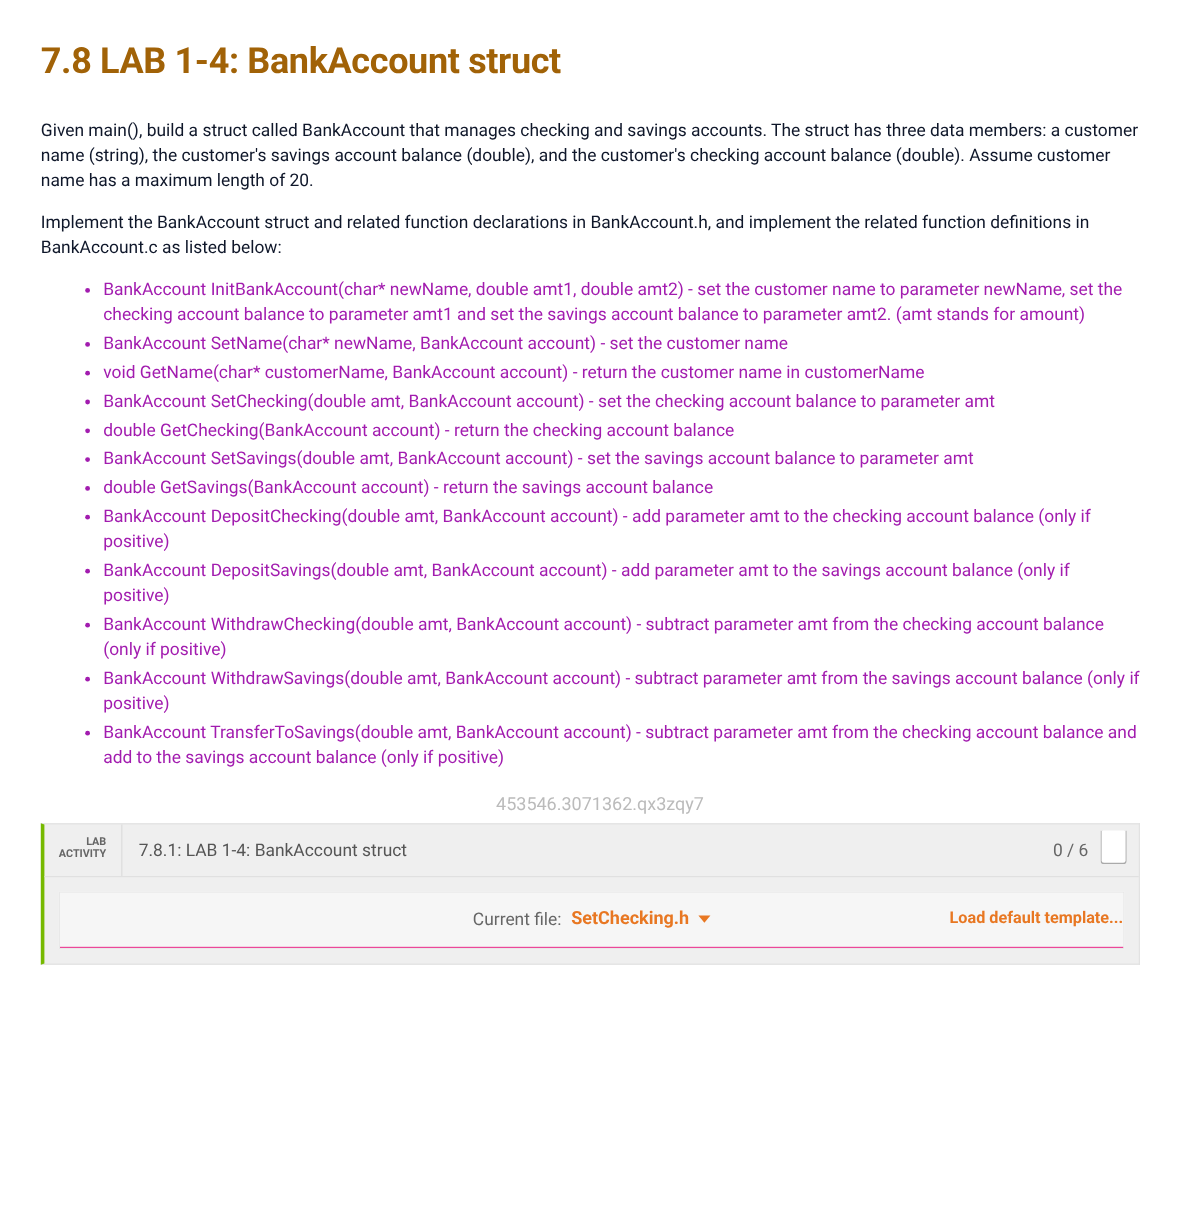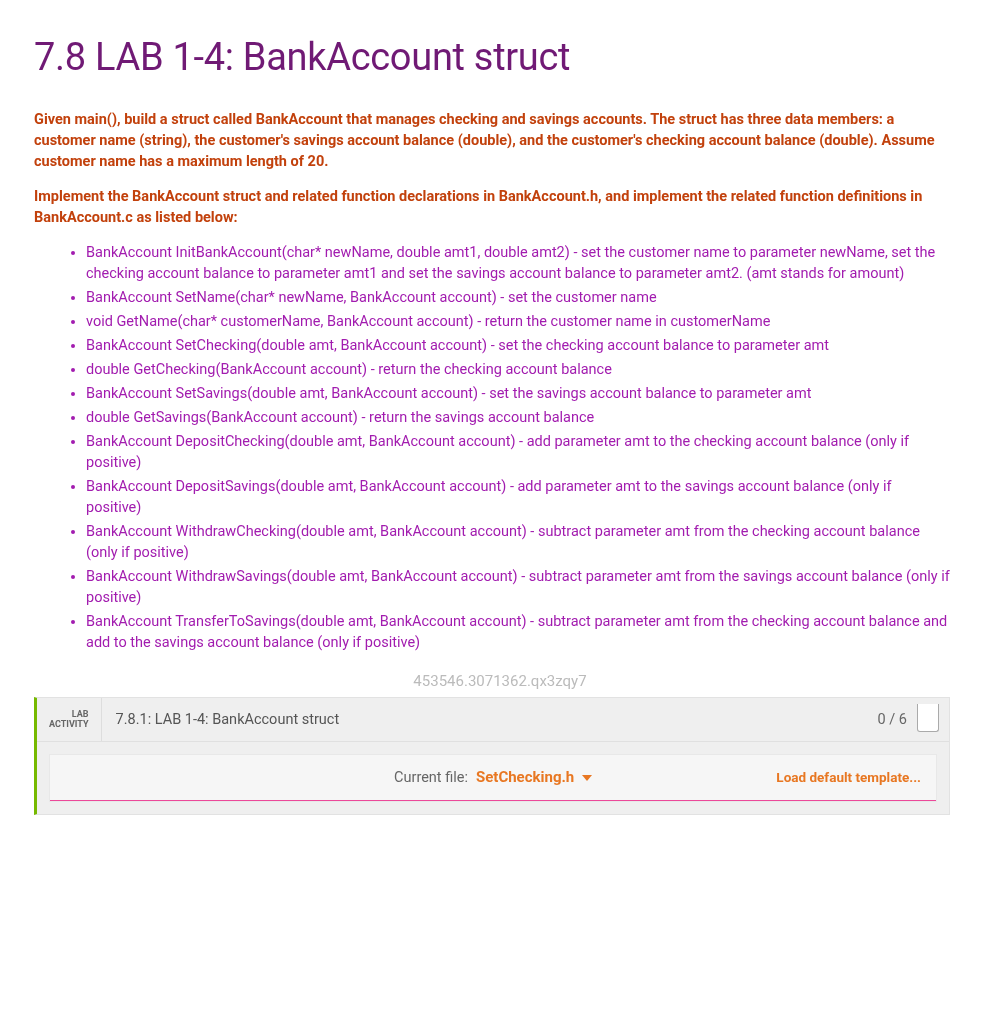--- a/index.html
+++ b/index.html
@@ -6,30 +6,29 @@
   body {
     font-family: -apple-system, BlinkMacSystemFont, "Segoe UI", Roboto, "Helvetica Neue", Arial, sans-serif;
     color: #444;
     background: #fff;
     padding: 30px 34px 10px 34px;
     font-size: 14.5px;
     line-height: 1.45;
     width: 984px;
   }
   h1 {
-    font-size: 38px;
-    font-weight: 400;
-    color: #701a75;
+    font-size: 30px;
+    font-weight: 700;
+    color: #a16207;
     margin-bottom: 24px;
     letter-spacing: -0.3px;
   }
   p.desc {
     margin-bottom: 14px;
-    color: #c2410c;
-    font-weight: bold;
+    color: #0f172a;
   }
   ul.funcs {
     list-style: disc;
     padding-left: 52px;
     margin-bottom: 18px;
   }
   ul.funcs li {
     margin-bottom: 3px;
     color: #a21caf;
     line-height: 1.45;
@@ -118,21 +117,21 @@
     display: inline-block;
     margin-left: 4px;
     width: 0; height: 0;
     border-left: 5px solid transparent;
     border-right: 5px solid transparent;
     border-top: 6px solid #e87722;
     vertical-align: middle;
   }
   .load-default {
     position: absolute;
-    right: 15px;
+    right: 0;
     color: #e87722;
     font-weight: 700;
     font-size: 13.5px;
     cursor: pointer;
   }
   .code-area {
     display: flex;
     font-family: "Courier New", Courier, monospace;
     font-size: 14px;
     min-height: 240px;

